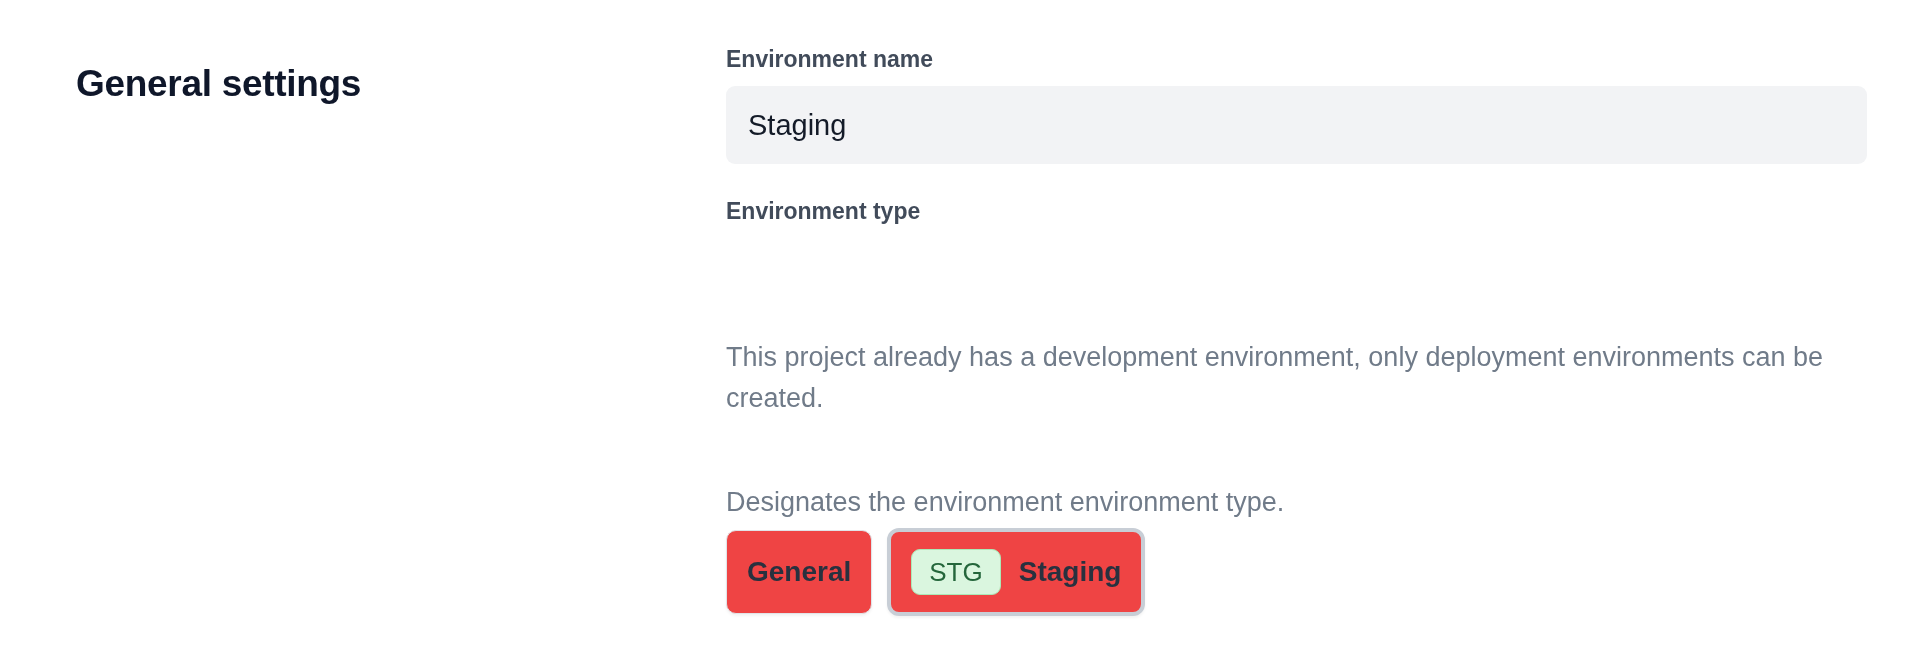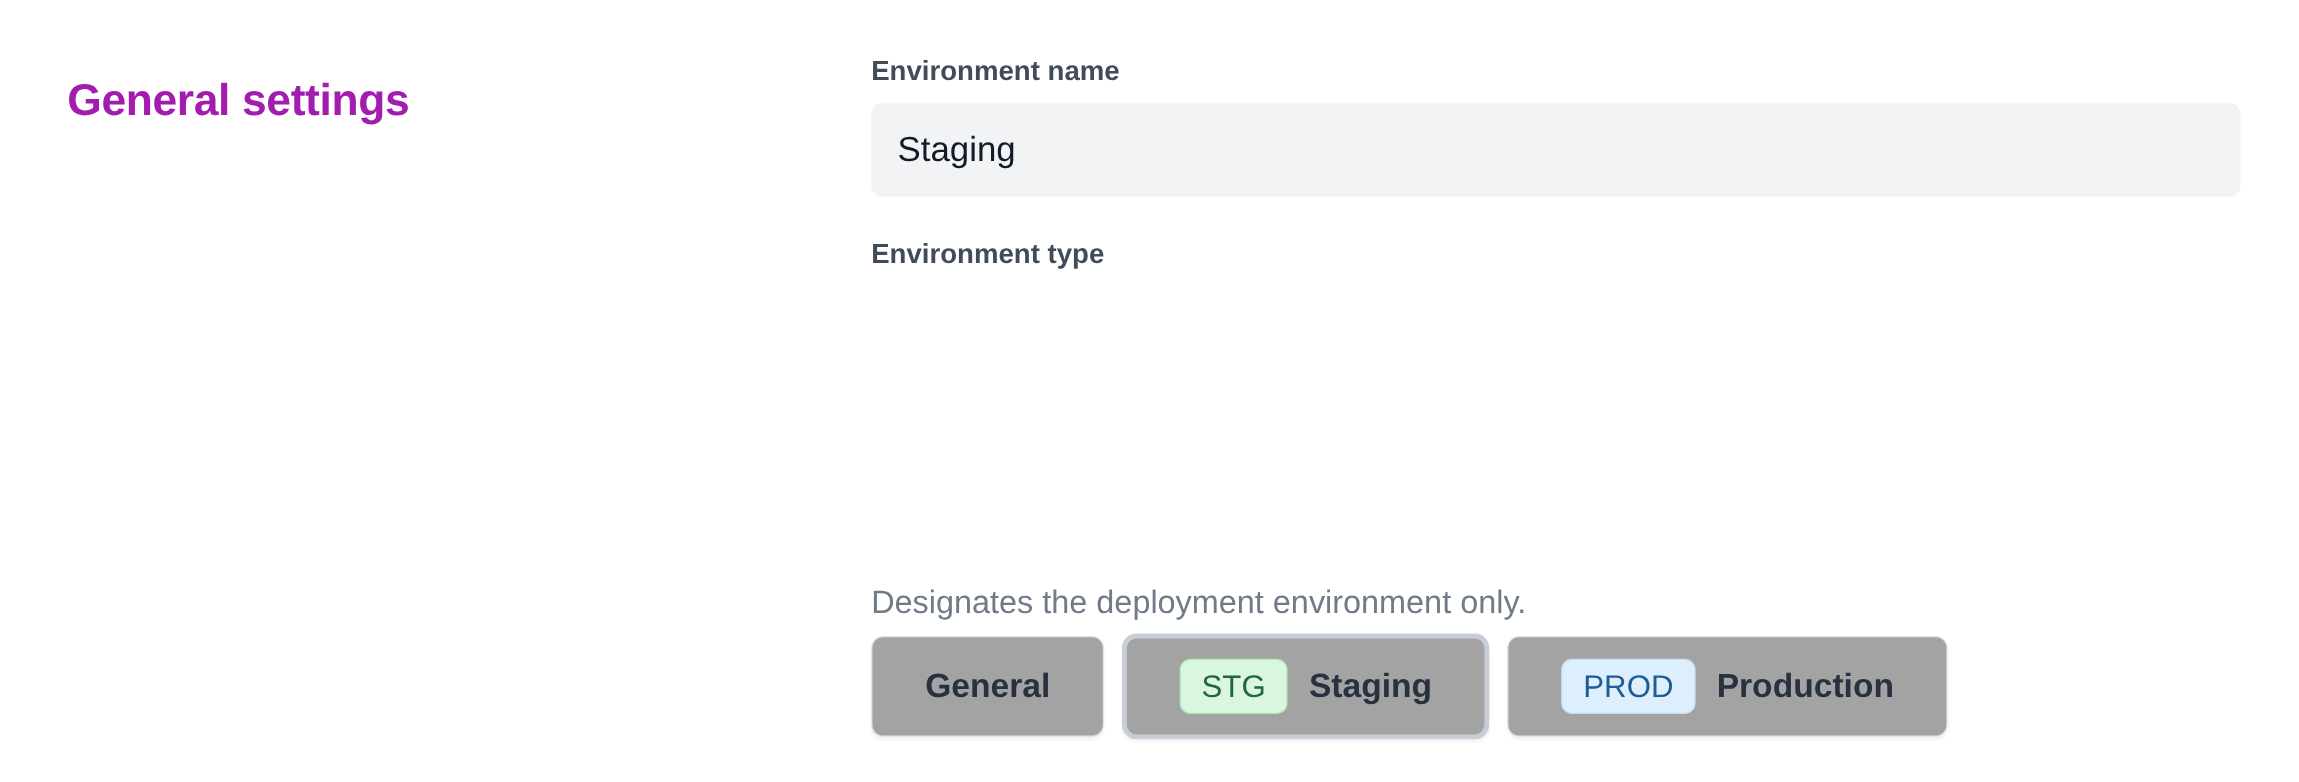--- a/index.html
+++ b/index.html
@@ -4,22 +4,22 @@
 <style>
   html, body { margin: 0; padding: 0; }
   body {
     width: 1916px; height: 652px;
     background: #ffffff;
     font-family: "Liberation Sans", sans-serif;
     overflow: hidden;
     position: relative;
   }
   .page-title {
-    position: absolute; left: 56px; top: 38px;
-    font-size: 37px; font-weight: 700; color: #a21caf;
+    position: absolute; left: 76px; top: 38px;
+    font-size: 37px; font-weight: 700; color: #0f172a;
     letter-spacing: -0.3px;
   }
   .form-col {
     position: absolute; left: 726px; top: 0; width: 1141px; height: 652px;
   }
   .field-label {
     position: absolute; left: 0;
     font-size: 23px; font-weight: 700; color: #414b5a;
   }
   .text-input {
@@ -50,23 +50,23 @@
     position: absolute; left: 0;
     font-size: 27px; color: #707b89;
   }
   .button-row {
     position: absolute; left: 0; top: 528px;
     display: flex; align-items: center; gap: 15px;
   }
   .type-button {
     box-sizing: border-box; height: 84px;
     display: flex; align-items: center; gap: 18px;
-    background: #a3a3a3;
+    background: #ef4444;
     border: 1px solid #e1e4e8; border-radius: 10px;
-    padding: 0 44px;
+    padding: 0 20px;
     font-family: "Liberation Sans", sans-serif;
     font-size: 28px; font-weight: 700; color: #28313f;
     box-shadow: 0 2px 3px rgba(0,0,0,0.05);
     cursor: pointer;
   }
   .type-button.selected {
     height: 88px;
     border: 4px solid #c8ced6; border-radius: 12px;
   }
   .env-badge {
@@ -83,31 +83,28 @@
 
 <h1 class="page-title">General settings</h1>
 
 <div class="form-col">
 
   <label class="field-label" style="top: 46px;">Environment name</label>
   <input class="text-input" style="top: 86px;" type="text" value="Staging">
 
   <label class="field-label" style="top: 198px;">Environment type</label>
 
+  <p class="helper-text" style="top: 310px;">This project already has a development environment, only deployment environments can be created.</p>
 
 
-  <p class="desc-text" style="top: 460px;">Designates the deployment environment only.</p>
+  <p class="desc-text" style="top: 460px;">Designates the environment environment type.</p>
 
   <div class="button-row">
     <button class="type-button">
       <span>General</span>
     </button>
     <button class="type-button selected">
       <span class="env-badge badge-stg">STG</span>
       <span>Staging</span>
     </button>
-    <button class="type-button">
-      <span class="env-badge badge-prod">PROD</span>
-      <span>Production</span>
-    </button>
   </div>
 
 </div>
 
 </body></html>

